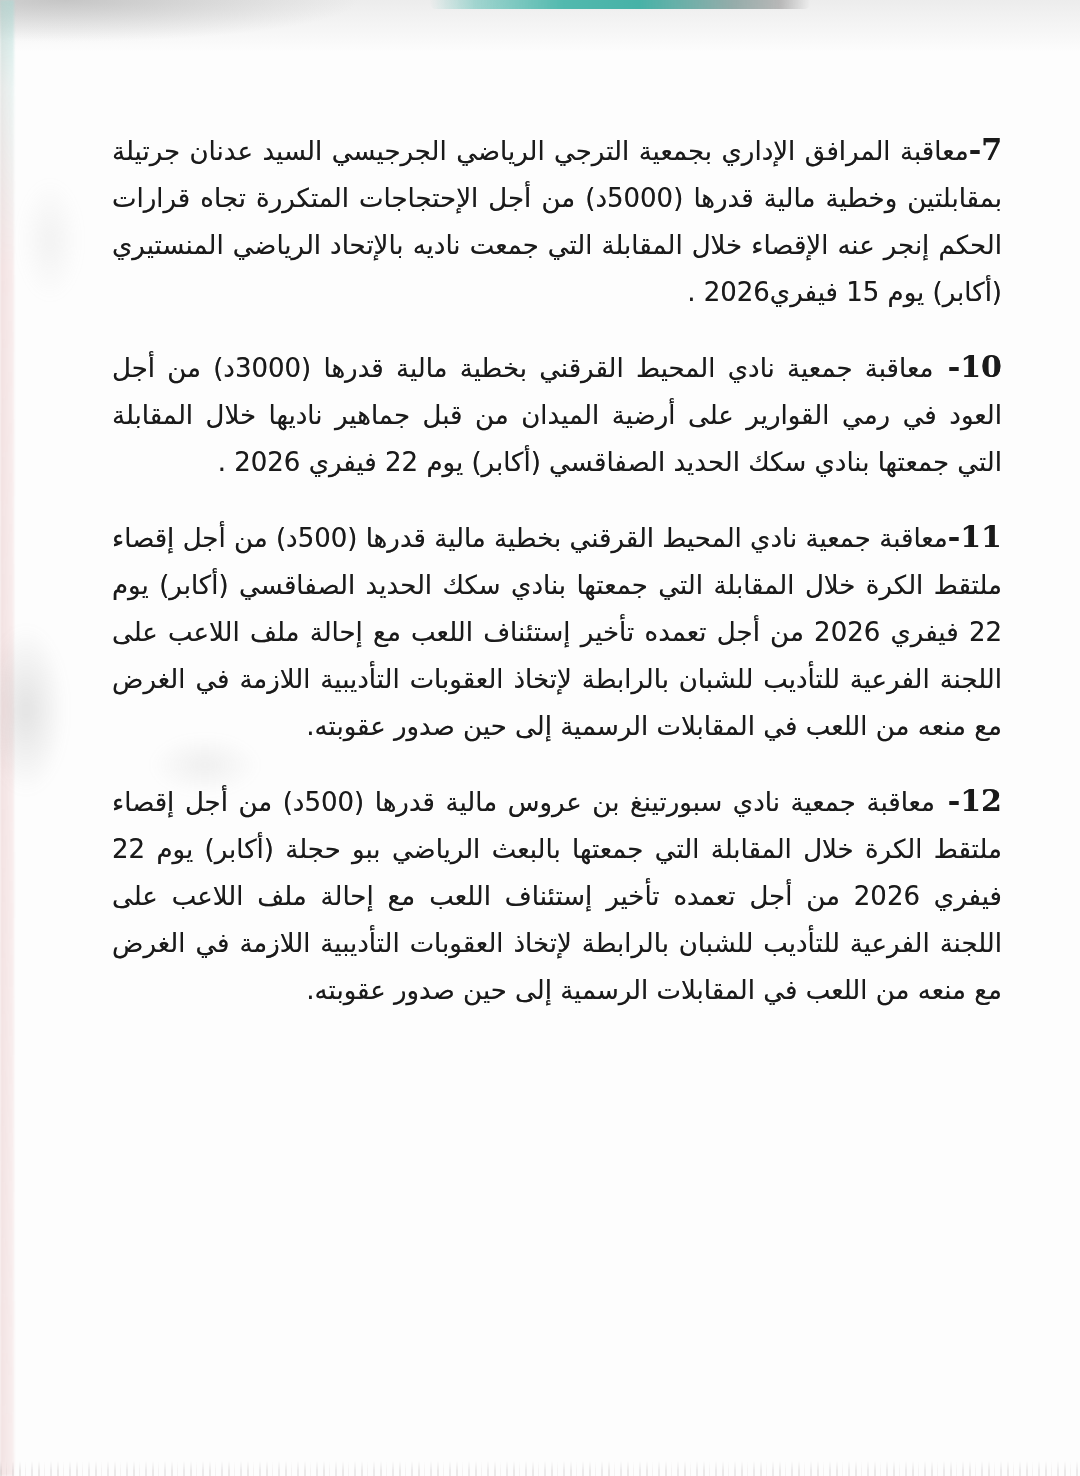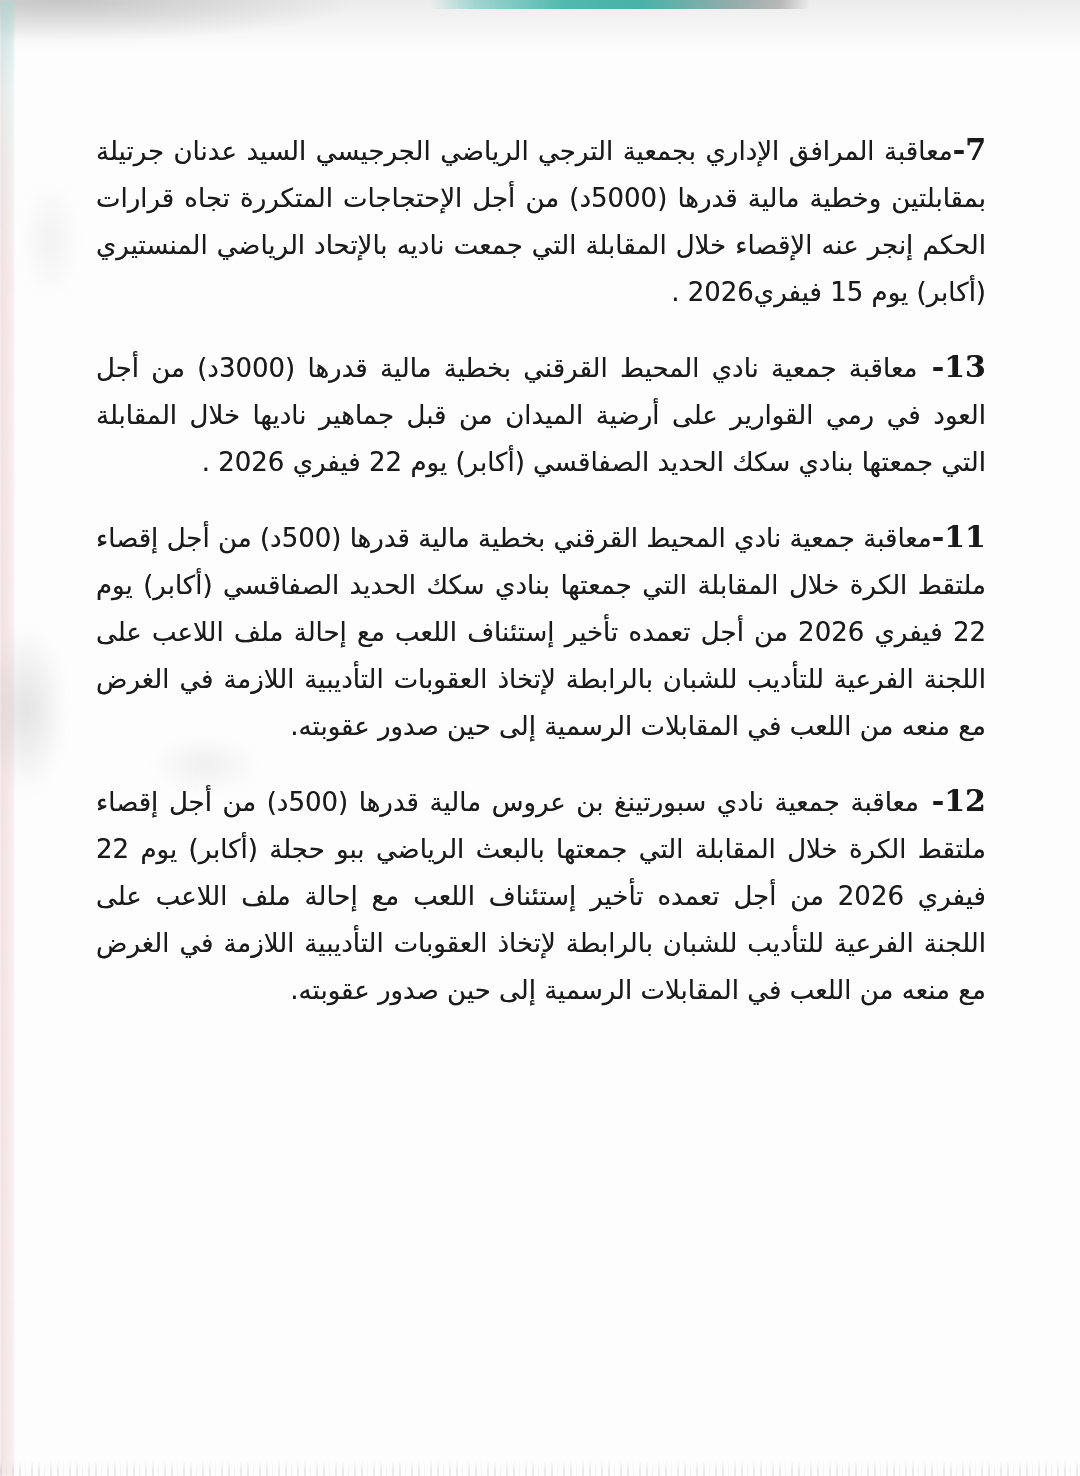--- a/index.html
+++ b/index.html
@@ -64,21 +64,21 @@
     opacity: 0.55;
     filter: blur(0.6px);
     mask-image: linear-gradient(to top, #000 35%, transparent 100%);
     -webkit-mask-image: linear-gradient(to top, #000 35%, transparent 100%);
   }
 
   
   .content {
     position: absolute;
     top: 126px;
-    right: 94px;
+    right: 78px;
     width: 890px;
     direction: rtl;
     text-align: justify;
     color: #1a1a1a;
     font-size: 26px;
     line-height: 47px;
   }
   .para {
     margin: 0 0 27px 0;
     text-shadow: 0 0 0.6px rgba(20,20,20,0.55);
@@ -103,20 +103,20 @@
   <div class="smudge-b"></div>
   <div class="smudge-c"></div>
   <div class="bottom-noise"></div>
 
   <div class="content">
 
     <p class="para"><span class="num">7-</span><span>معاقبة المرافق الإداري بجمعية الترجي الرياضي الجرجيسي السيد عدنان جرتيلة بمقابلتين وخطية مالية قدرها (5000د) من أجل الإحتجاجات المتكررة تجاه قرارات الحكم إنجر عنه الإقصاء خلال المقابلة التي جمعت ناديه بالإتحاد الرياضي المنستيري (أكابر) يوم 15 فيفري2026 .</span></p>
 
 
 
-    <p class="para"><span class="num">13- </span><span>معاقبة جمعية نادي المحيط القرقني بخطية مالية قدرها (3000د) من أجل العود في رمي القوارير على أرضية الميدان من قبل جماهير ناديها خلال المقابلة التي جمعتها بنادي سكك الحديد الصفاقسي (أكابر) يوم 22 فيفري 2026 .</span></p>
+    <p class="para"><span class="num">10- </span><span>معاقبة جمعية نادي المحيط القرقني بخطية مالية قدرها (3000د) من أجل العود في رمي القوارير على أرضية الميدان من قبل جماهير ناديها خلال المقابلة التي جمعتها بنادي سكك الحديد الصفاقسي (أكابر) يوم 22 فيفري 2026 .</span></p>
 
     <p class="para"><span class="num">11-</span><span>معاقبة جمعية نادي المحيط القرقني بخطية مالية قدرها (500د) من أجل إقصاء ملتقط الكرة خلال المقابلة التي جمعتها بنادي سكك الحديد الصفاقسي  (أكابر) يوم 22 فيفري 2026 من أجل تعمده تأخير إستئناف اللعب مع إحالة ملف اللاعب على اللجنة الفرعية للتأديب للشبان بالرابطة لإتخاذ العقوبات التأديبية اللازمة في الغرض مع منعه من اللعب في المقابلات الرسمية إلى حين صدور عقوبته.</span></p>
 
     <p class="para"><span class="num">12- </span><span>معاقبة جمعية نادي سبورتينغ بن عروس مالية قدرها (500د) من أجل إقصاء ملتقط الكرة خلال المقابلة التي جمعتها بالبعث الرياضي ببو حجلة  (أكابر) يوم 22 فيفري 2026 من أجل تعمده تأخير إستئناف اللعب مع إحالة ملف اللاعب على اللجنة الفرعية للتأديب للشبان بالرابطة لإتخاذ العقوبات التأديبية اللازمة في الغرض مع منعه من اللعب في المقابلات الرسمية إلى حين صدور عقوبته.</span></p>
 
   </div>
 </div>
 
 </body></html>

